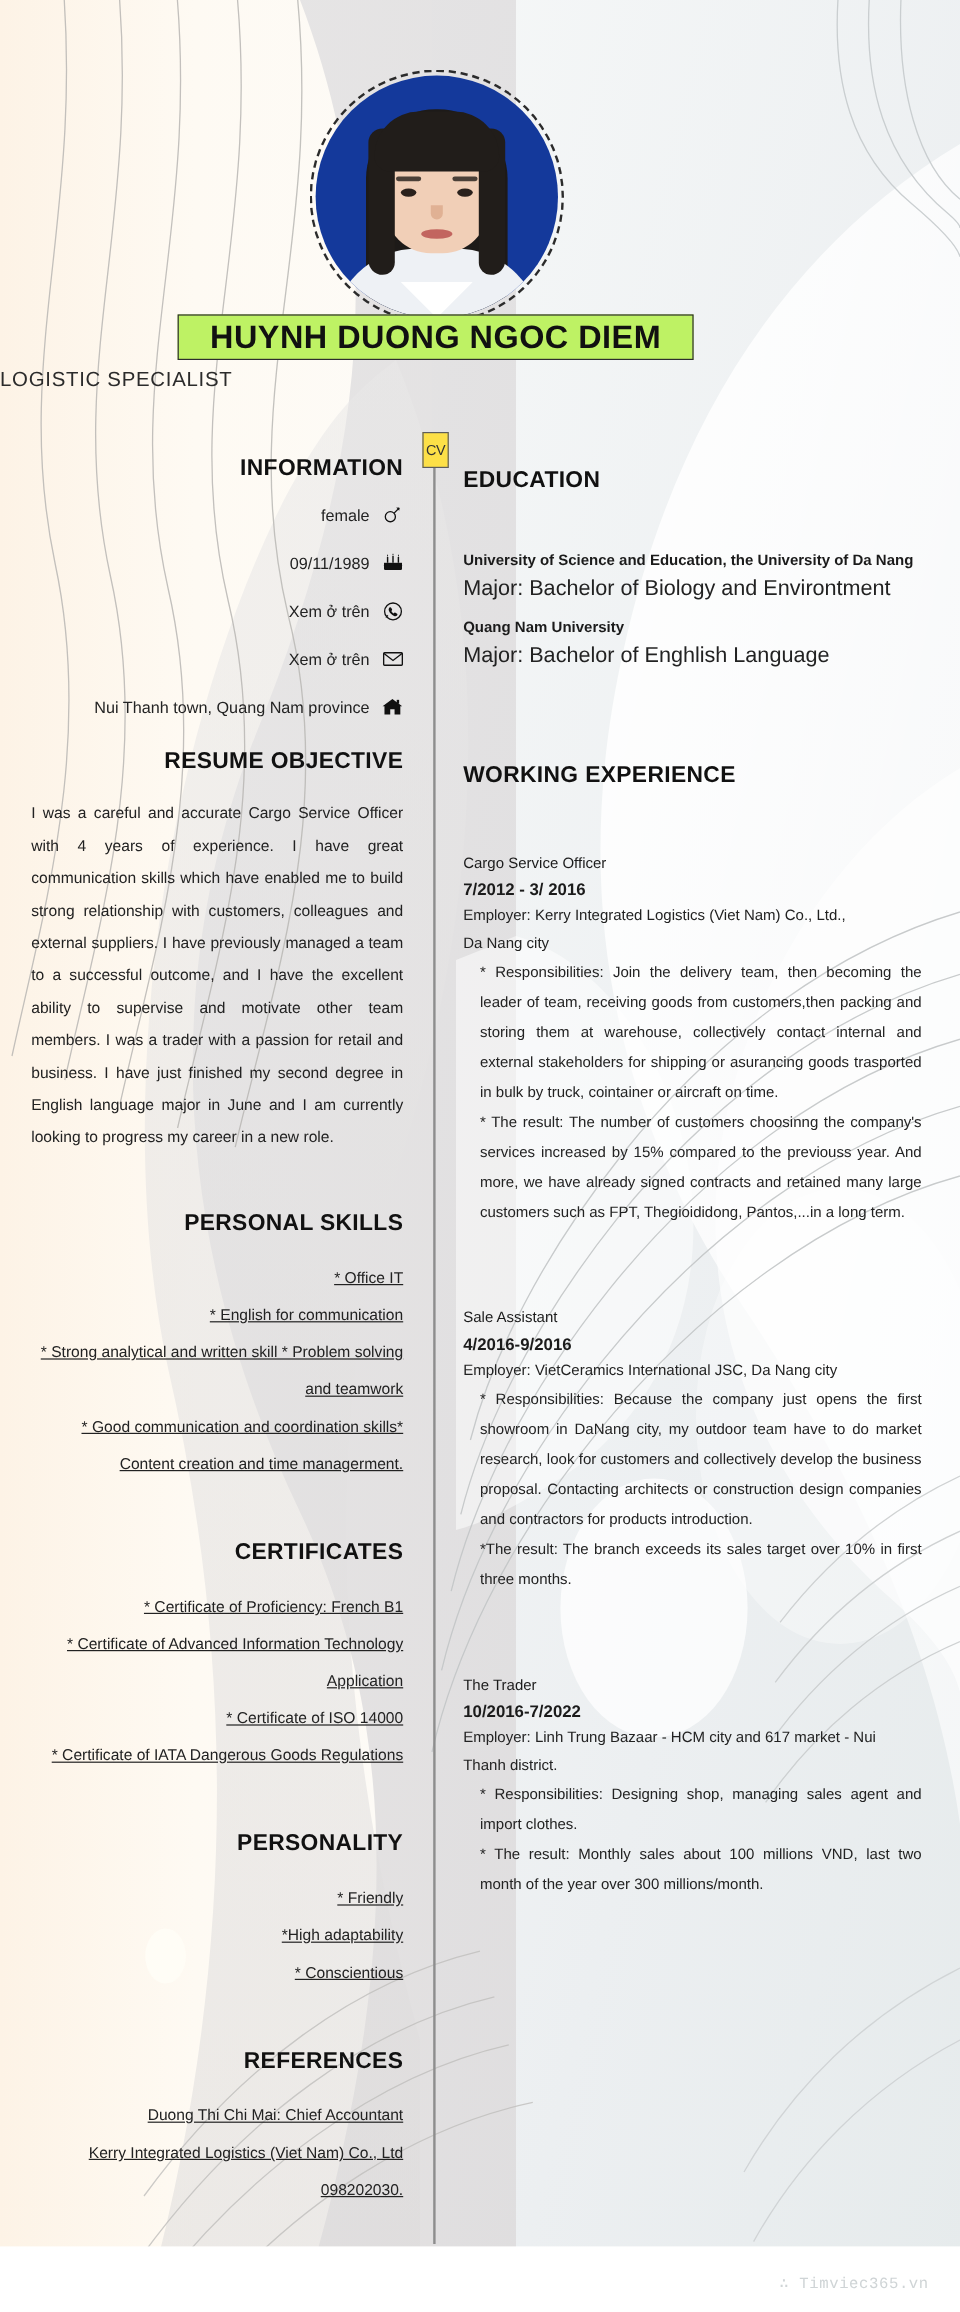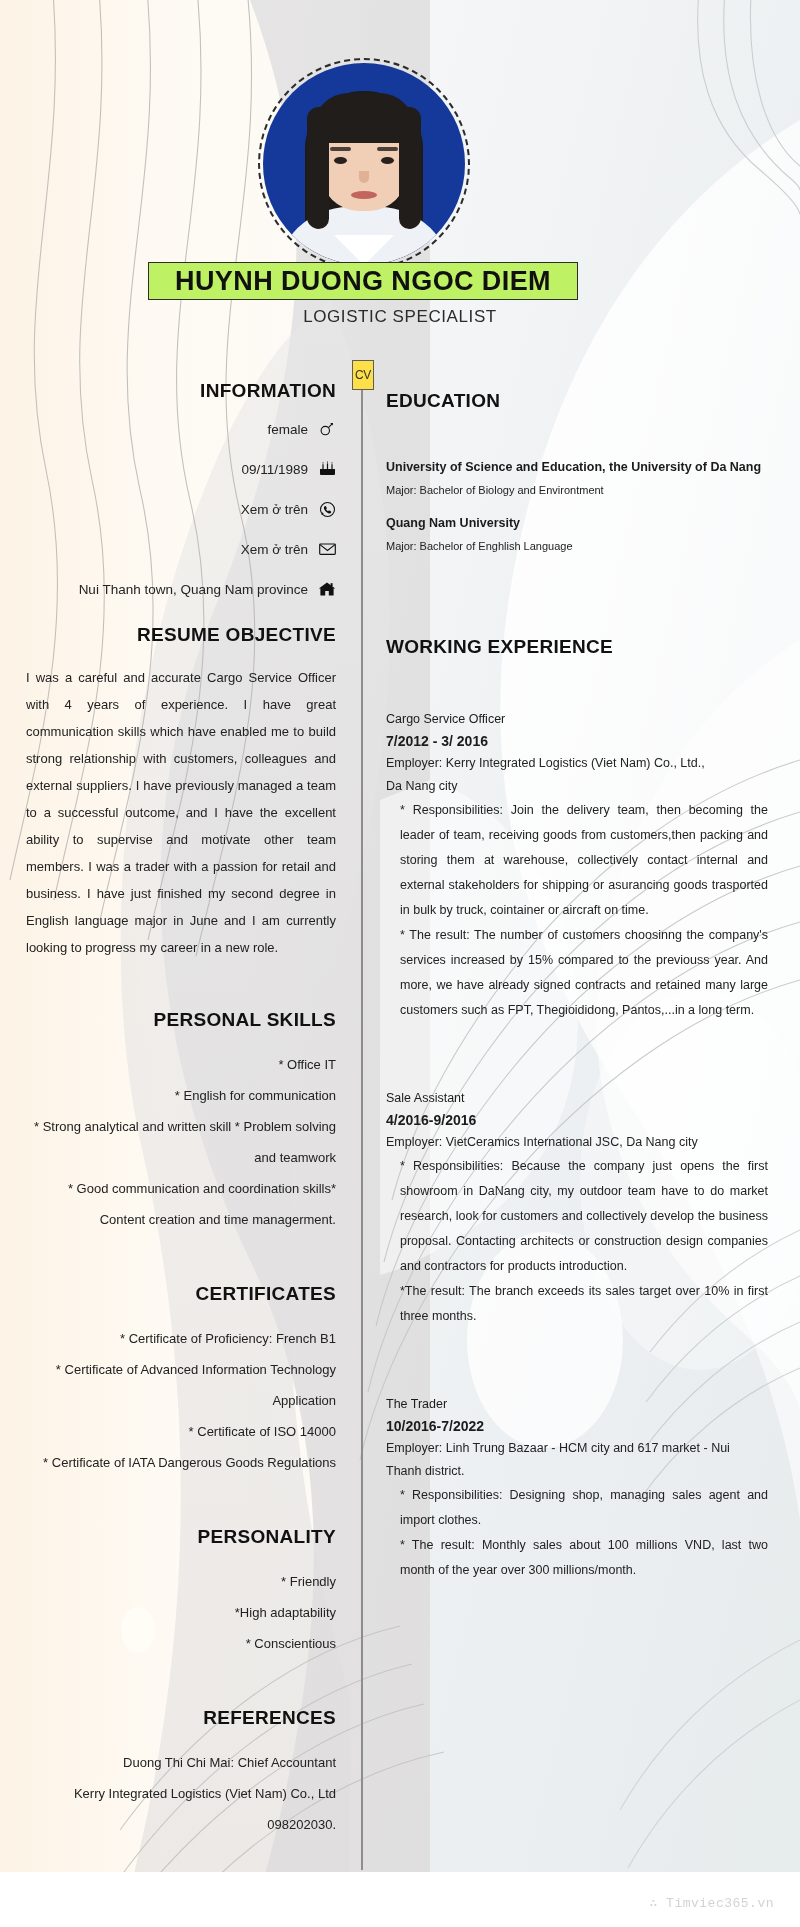--- a/index.html
+++ b/index.html
@@ -144,21 +144,21 @@
     font-weight: 700;
     letter-spacing: 0.4px;
     color: #111111;
     white-space: nowrap;
   }
 
   .job-title {
     position: absolute;
     left: 0; top: 307px;
     width: 800px;
-    text-align: center;
+    text-align: left;
     font-size: 17px;
     letter-spacing: 0.6px;
     color: #2b2b2b;
   }
 
   
   .divider {
     position: absolute;
     left: 361px;
     top: 390px;
@@ -236,37 +236,37 @@
     text-align: justify;
     text-align-last: left;
     margin-bottom: 8px;
   }
   .lines-right {
     font-size: 13px;
     line-height: 31px;
     color: #222222;
     text-align: right;
   }
-  .lines-right div { white-space: normal; }
+  .lines-right div { white-space: normal; text-decoration: underline; }
 
   .block-gap-1 { height: 40px; }
   .block-gap-2 { height: 48px; }
 
   
   .edu-block { margin-bottom: 10px; }
   .edu-strong {
     font-size: 12.5px;
     font-weight: 700;
     line-height: 23px;
     color: #1b1b1b;
     text-align: justify;
     text-align-last: left;
   }
   .edu-line {
-    font-size: 11px;
+    font-size: 18px;
     line-height: 23px;
     color: #222222;
   }
 
   .job { margin-bottom: 34px; }
   .job-name {
     font-size: 12.5px;
     font-weight: 400;
     color: #1b1b1b;
     line-height: 22px;

